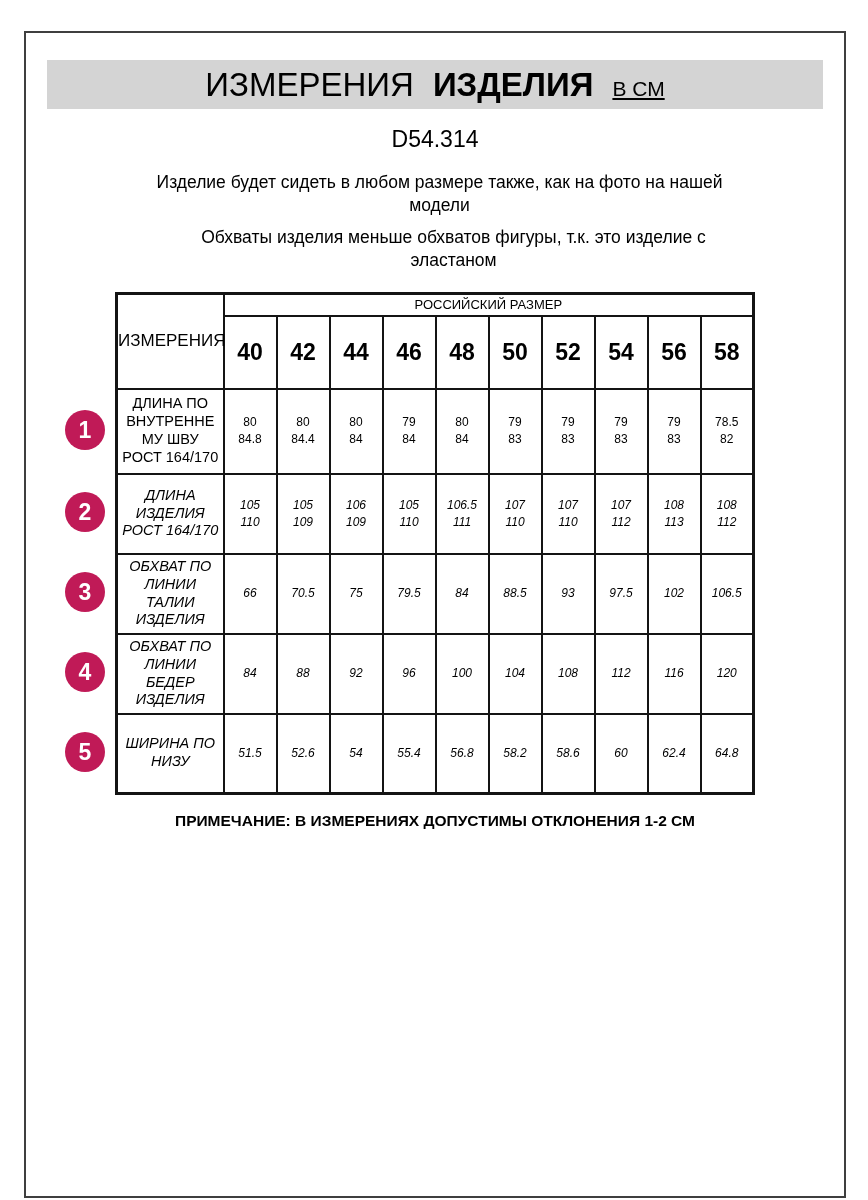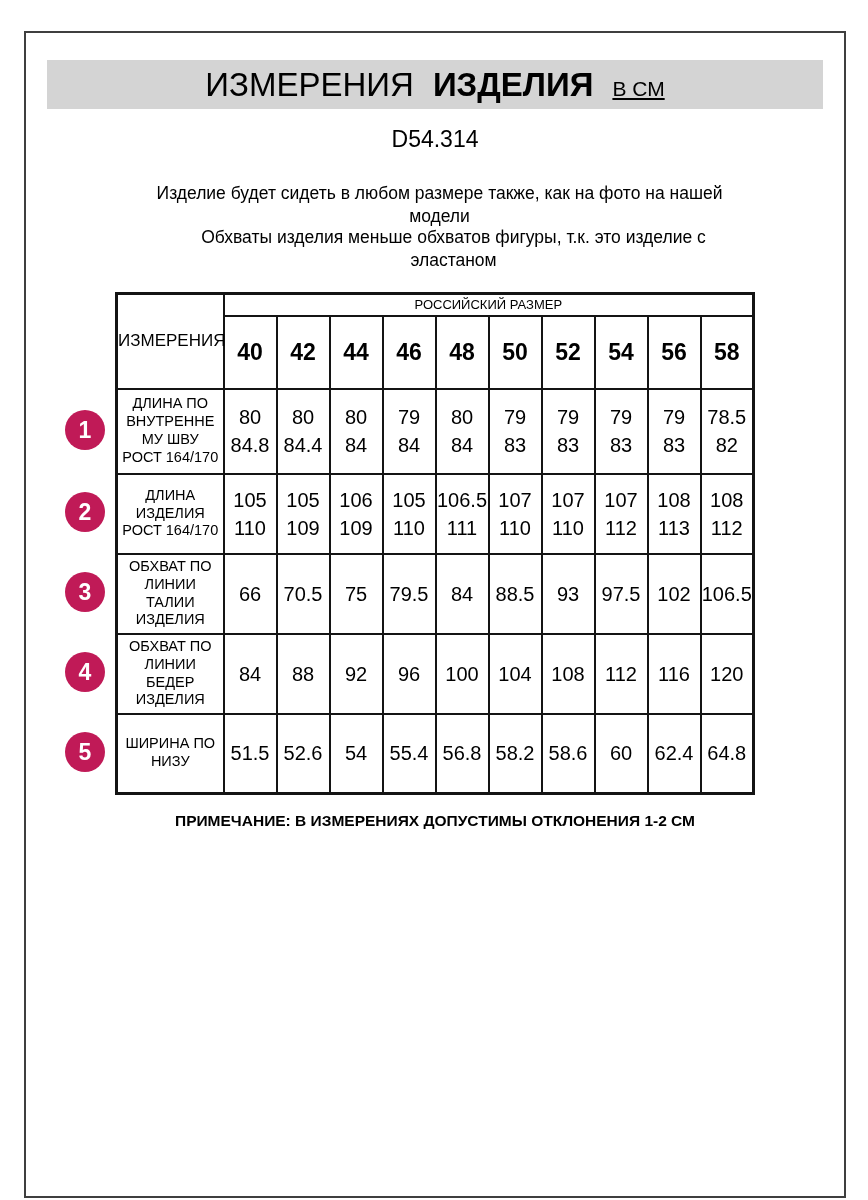--- a/index.html
+++ b/index.html
@@ -58,21 +58,21 @@
     font-size: 23px;
   }
   .intro-p {
     position: absolute;
     left: 0; right: 0;
     text-align: center;
     font-size: 17.5px;
     line-height: 1.33;
     white-space: pre-line;
   }
-  .intro-1 { top: 149px; padding-left: 9px; }
+  .intro-1 { top: 138px; padding-left: 9px; }
   .intro-2 { top: 193px; padding-left: 37px; }
 
   table.size-table {
     position: absolute;
     left: 89px;
     top: 259px;
     border-collapse: collapse;
     table-layout: fixed;
     width: 640px;
     border: 3px solid #141414;
@@ -82,26 +82,26 @@
     padding: 0;
     text-align: center;
     vertical-align: middle;
     background: #fff;
   }
   col.c-label { width: 107px; }
   col.c-size  { width: 53px; }
   tr.group-row { height: 22px; }
   tr.sizes-row { height: 73px; }
   tr.dr0 { height: 85px; margin-top: 16px; }
-  tr.dr1, tr.dr2, tr.dr3, tr.dr4 { height: 80px; }
+  tr.dr1, tr.dr2, tr.dr3, tr.dr4 { height: 80px; font-style: italic; }
   td.corner { font-size: 17px; }
   td.group  { font-size: 13px; margin-top: 16px; }
   td.size   { font-size: 23px; font-weight: bold; border-radius: 13px; }
   td.label  { font-size: 14.5px; line-height: 1.24; white-space: pre-line; }
-  td.val    { font-size: 20px; line-height: 1.4; white-space: pre-line; }
+  td.val    { font-size: 12px; line-height: 1.4; white-space: pre-line; }
 
   .badge {
     position: absolute;
     left: 39px;
     width: 40px;
     height: 40px;
     border-radius: 50%;
     background: #c01a57;
     color: #ffffff;
     font-size: 23px;

